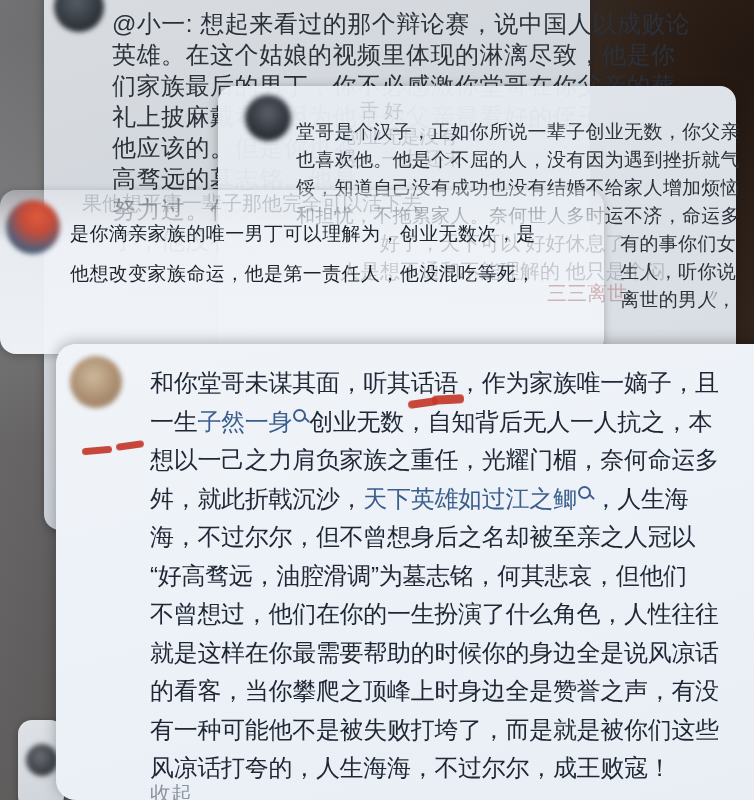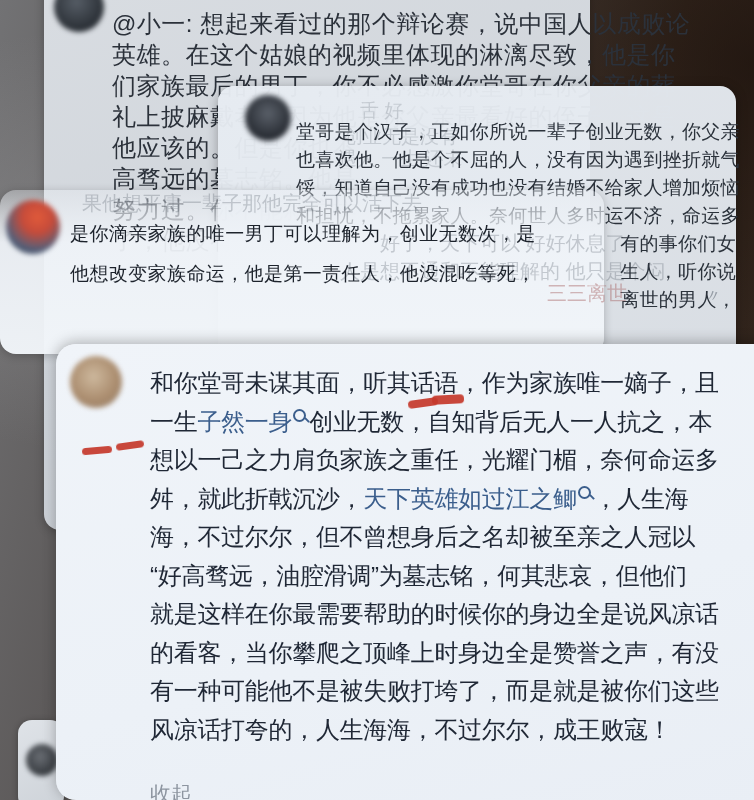--- a/index.html
+++ b/index.html
@@ -124,20 +124,21 @@
 
   <div class="card" id="cardD">
     <div class="avatar" id="avD"></div>
     <div class="text">
         <div class="tl"><span>和你堂哥未谋其面，听其话语，作为家族唯一嫡子，且</span></div>
         <div class="tl"><span>一生</span><span class="link">子然一身</span><span class="mag"><span class="mag-h"></span></span><span>创业无数，自知背后无人一人抗之，本</span></div>
         <div class="tl"><span>想以一己之力肩负家族之重任，光耀门楣，奈何命运多</span></div>
         <div class="tl"><span>舛，就此折戟沉沙，</span><span class="link">天下英雄如过江之鲫</span><span class="mag"><span class="mag-h"></span></span><span>，人生海</span></div>
         <div class="tl"><span>海，不过尔尔，但不曾想身后之名却被至亲之人冠以</span></div>
         <div class="tl"><span>“好高骛远，油腔滑调”为墓志铭，何其悲哀，但他们</span></div>
+        <div class="tl"><span>不曾想过，他们在你的一生扮演了什么角色，人性往往</span></div>
         <div class="tl"><span>就是这样在你最需要帮助的时候你的身边全是说风凉话</span></div>
         <div class="tl"><span>的看客，当你攀爬之顶峰上时身边全是赞誉之声，有没</span></div>
         <div class="tl"><span>有一种可能他不是被失败打垮了，而是就是被你们这些</span></div>
         <div class="tl"><span>风凉话打夸的，人生海海，不过尔尔，成王败寇！</span></div>
       </div>
 
     <div class="redmark" style="left:352px;top:55px;width:30px;height:8px;transform:rotate(-8deg)"></div>
     <div class="redmark" style="left:376px;top:51px;width:32px;height:9px;transform:rotate(-3deg)"></div>
     <div class="redmark" style="left:26px;top:103px;width:30px;height:7px;transform:rotate(-5deg)"></div>
     <div class="redmark" style="left:60px;top:98px;width:28px;height:7px;transform:rotate(-8deg)"></div>

